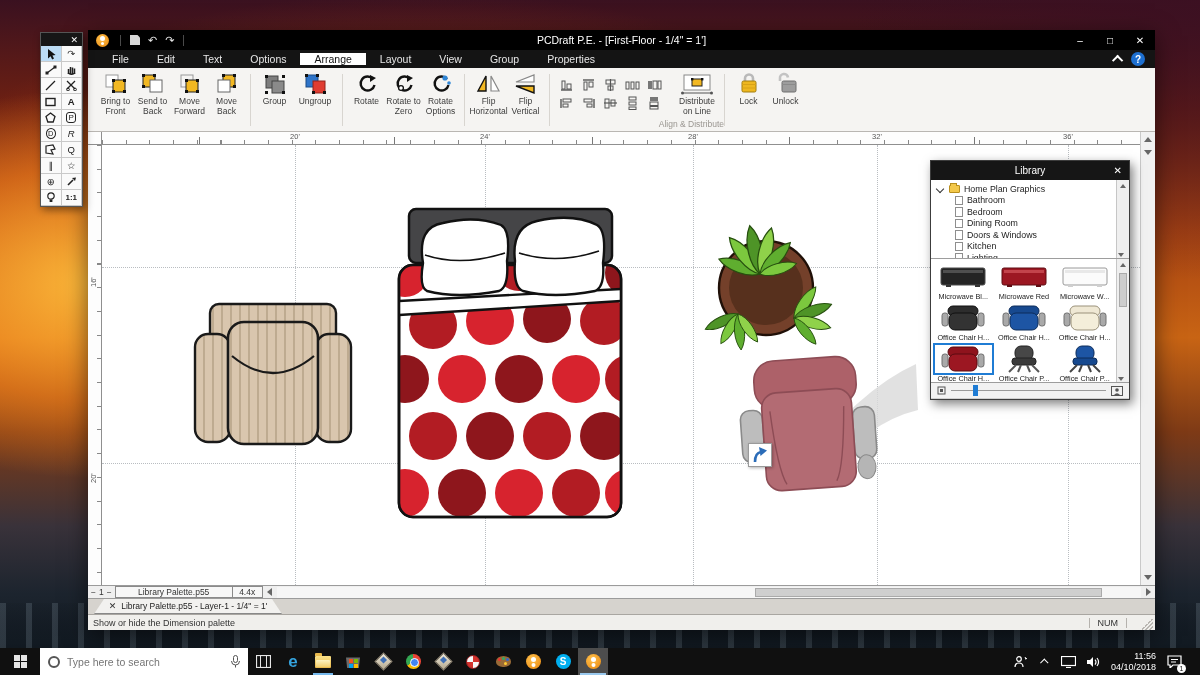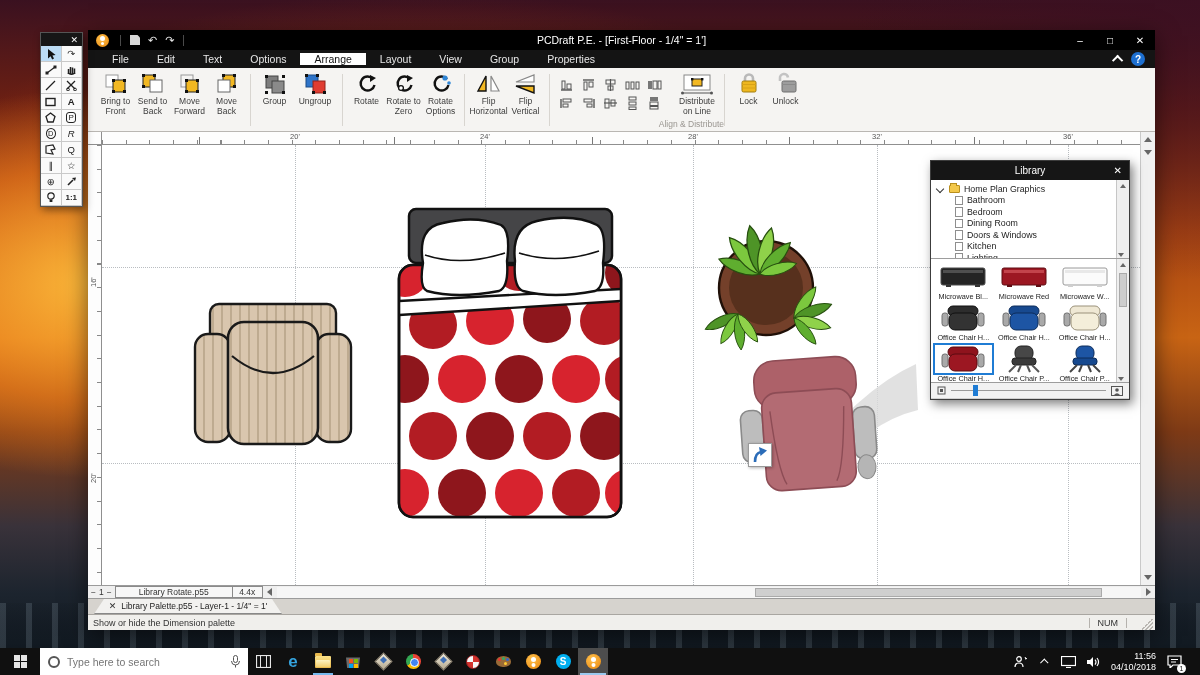--- a/index.html
+++ b/index.html
@@ -624,21 +624,21 @@
         </div>
       <div class="sarrow bottom">
           <i class="tri-down"></i>
         </div>
     </div>
 
     <div class="hscrollrow">
       <span class="pgbtn">−</span>
       <span>1</span>
       <span class="pgbtn">−</span>
-      <div class="docbox">Library Rotate.p55</div>
+      <div class="docbox">Library Palette.p55</div>
       <div class="zoombox">4.4x</div>
       <div class="scrbtn">
           <i class="tri-left"></i>
         </div>
       <div class="htrack">
           <div class="hthumb"></div>
         </div>
       <div class="scrbtn">
           <i class="tri-right"></i>
         </div>

